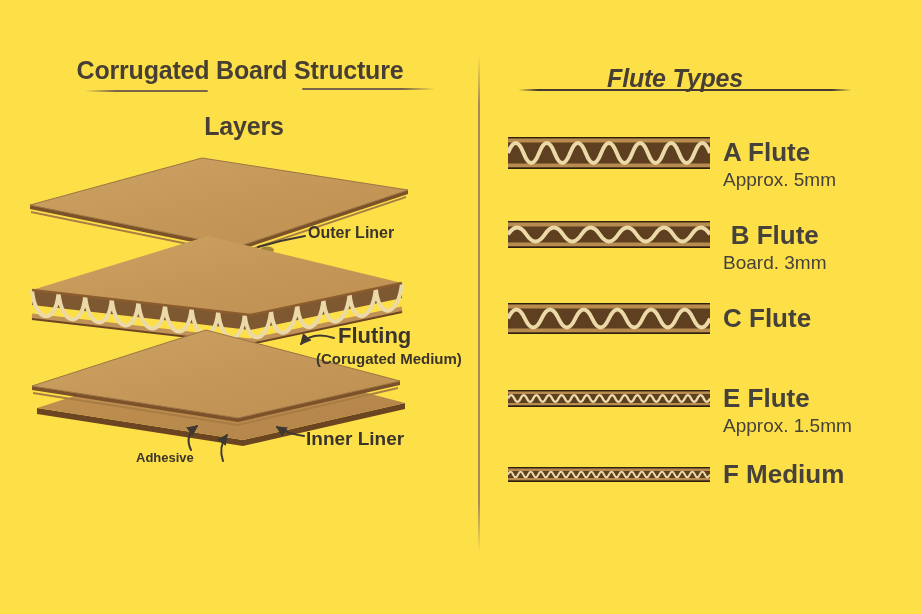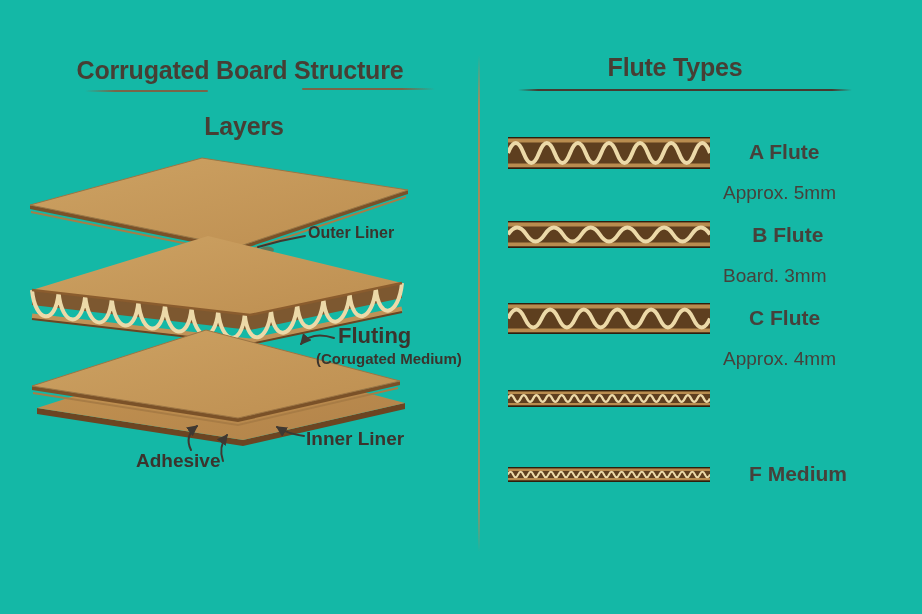--- a/index.html
+++ b/index.html
@@ -1,30 +1,30 @@
 <!DOCTYPE html>
 <html><head>
 <meta charset="utf-8">
 <style>
   html,body{margin:0;padding:0;background:#fff;}
   .canvas{
-    position:relative;width:922px;height:614px;background:#14b8a6;overflow:hidden;
+    position:relative;width:922px;height:614px;background:#fde047;overflow:hidden;
     font-family:"Liberation Sans",sans-serif;color:#3e372f;
   }
   .abs{position:absolute;}
   .title{font-weight:bold;font-size:25px;letter-spacing:-0.2px;color:#473e34;text-align:center;line-height:1.1;}
   .deco-line{position:absolute;height:2px;border-radius:1px;}
   .deco-left{background:linear-gradient(to right, rgba(122,101,72,0), #7a6548 25%, #7a6548);}
   .deco-right{background:linear-gradient(to left, rgba(122,101,72,0), #7a6548 25%, #7a6548);}
   .flute-underline{background:linear-gradient(to right, rgba(71,59,48,0), #473b30 6%, #473b30 94%, rgba(71,59,48,0));}
   .divider{background:linear-gradient(to bottom, rgba(166,138,92,0), #a68a5c 10%, #a68a5c 90%, rgba(166,138,92,0));}
   .lbl{position:absolute;font-weight:bold;color:#3b342d;white-space:nowrap;}
   .lbl-small{font-size:15px;font-weight:600;}
-  .flute-name{font-size:21px;font-weight:bold;color:#46413b;line-height:24px;margin-left:26px;}
-  .flute-size{font-size:19px;font-weight:400;color:#46413b;margin-top:18px;}
+  .flute-name{font-size:26px;font-weight:bold;color:#46413b;line-height:24px;}
+  .flute-size{font-size:19px;font-weight:400;color:#46413b;margin-top:5px;}
   .flute-bar{position:absolute;left:508px;width:202px;}
   .flute-text{position:absolute;left:723px;white-space:nowrap;}
 </style>
 </head>
 <body>
 
 <div class="canvas">
 
   <div class="abs title" style="left:20px;top:57px;width:440px;">Corrugated Board Structure</div>
   <div class="abs title" style="left:24px;top:85px;width:440px;margin-top:28px;">Layers</div>
@@ -76,25 +76,25 @@
       <path d="M304,436 Q288,434 277,427" marker-end="url(#ah)"></path>
       <path d="M191,450 Q184,436 197,426" marker-end="url(#ah)"></path>
       <path d="M223,461 Q218,447 227,435" marker-end="url(#ah)"></path>
     </g>
   </svg>
 
   <div class="lbl" style="left:308px;top:224px;font-size:16px;">Outer Liner</div>
   <div class="lbl" style="left:338px;top:323px;font-size:22px;text-align:right;">Fluting</div>
   <div class="lbl lbl-small" style="left:316px;top:350px;">(Corugated Medium)</div>
   <div class="lbl" style="left:306px;top:428px;font-size:19px;">Inner Liner</div>
-  <div class="lbl" style="left:136px;top:450px;font-size:19px;">Adhesive</div>
+  <div class="lbl" style="left:136px;top:450px;font-size:13px;">Adhesive</div>
 
   <div class="abs divider" style="left:478px;top:55px;width:2px;height:497px;"></div>
 
-  <div class="abs title" style="left:480px;top:54px;width:390px;">Flute Types</div>
+  <div class="abs title" style="left:480px;top:65px;width:390px;font-style:italic;">Flute Types</div>
   <div class="deco-line flute-underline" style="left:518px;top:89px;width:334px;"></div>
 
   <div class="flute-bar" style="top:137px;height:32px;"><svg width="202" height="32" viewBox="0 0 202 32">
         <rect x="0" y="0" width="202" height="32" fill="#5e3f1f"></rect>
         <rect x="0" y="0" width="202" height="1.5" fill="#2f1f0d"></rect>
         <rect x="0" y="1.5" width="202" height="4" fill="#b88c4f"></rect>
         <rect x="0" y="26.5" width="202" height="4" fill="#b88c4f"></rect>
         <rect x="0" y="30.5" width="202" height="1.5" fill="#2f1f0d"></rect>
         <path d="M0 16 Q 7.769230769230769 -4 15.538461538461538 16 Q 23.307692307692307 36 31.076923076923077 16 Q 38.84615384615385 -4 46.61538461538461 16 Q 54.38461538461539 36 62.15384615384615 16 Q 69.92307692307692 -4 77.6923076923077 16 Q 85.46153846153845 36 93.23076923076923 16 Q 101 -4 108.76923076923076 16 Q 116.53846153846152 36 124.30769230769229 16 Q 132.07692307692307 -4 139.84615384615384 16 Q 147.6153846153846 36 155.3846153846154 16 Q 163.15384615384616 -4 170.92307692307693 16 Q 178.6923076923077 36 186.46153846153848 16 Q 194.23076923076923 -4 202 16" fill="none" stroke="#ecd9a8" stroke-width="4"></path>
       </svg></div>
@@ -134,19 +134,22 @@
   <div class="flute-text" style="top:140px;">
     <div class="flute-name">A Flute</div>
     <div class="flute-size">Approx. 5mm</div>
   </div>
   <div class="flute-text" style="top:223px;text-align:center;">
     <div class="flute-name">B Flute</div>
     <div class="flute-size">Board. 3mm</div>
   </div>
   <div class="flute-text" style="top:306px;">
     <div class="flute-name">C Flute</div>
-    <div class="flute-size">Approx. 4mm</div>
+  </div>
+  <div class="flute-text" style="top:386px;">
+    <div class="flute-name">E Flute</div>
+    <div class="flute-size">Approx. 1.5mm</div>
   </div>
   <div class="flute-text" style="top:462px;">
     <div class="flute-name">F Medium</div>
   </div>
 
 </div>
 
 </body></html>

